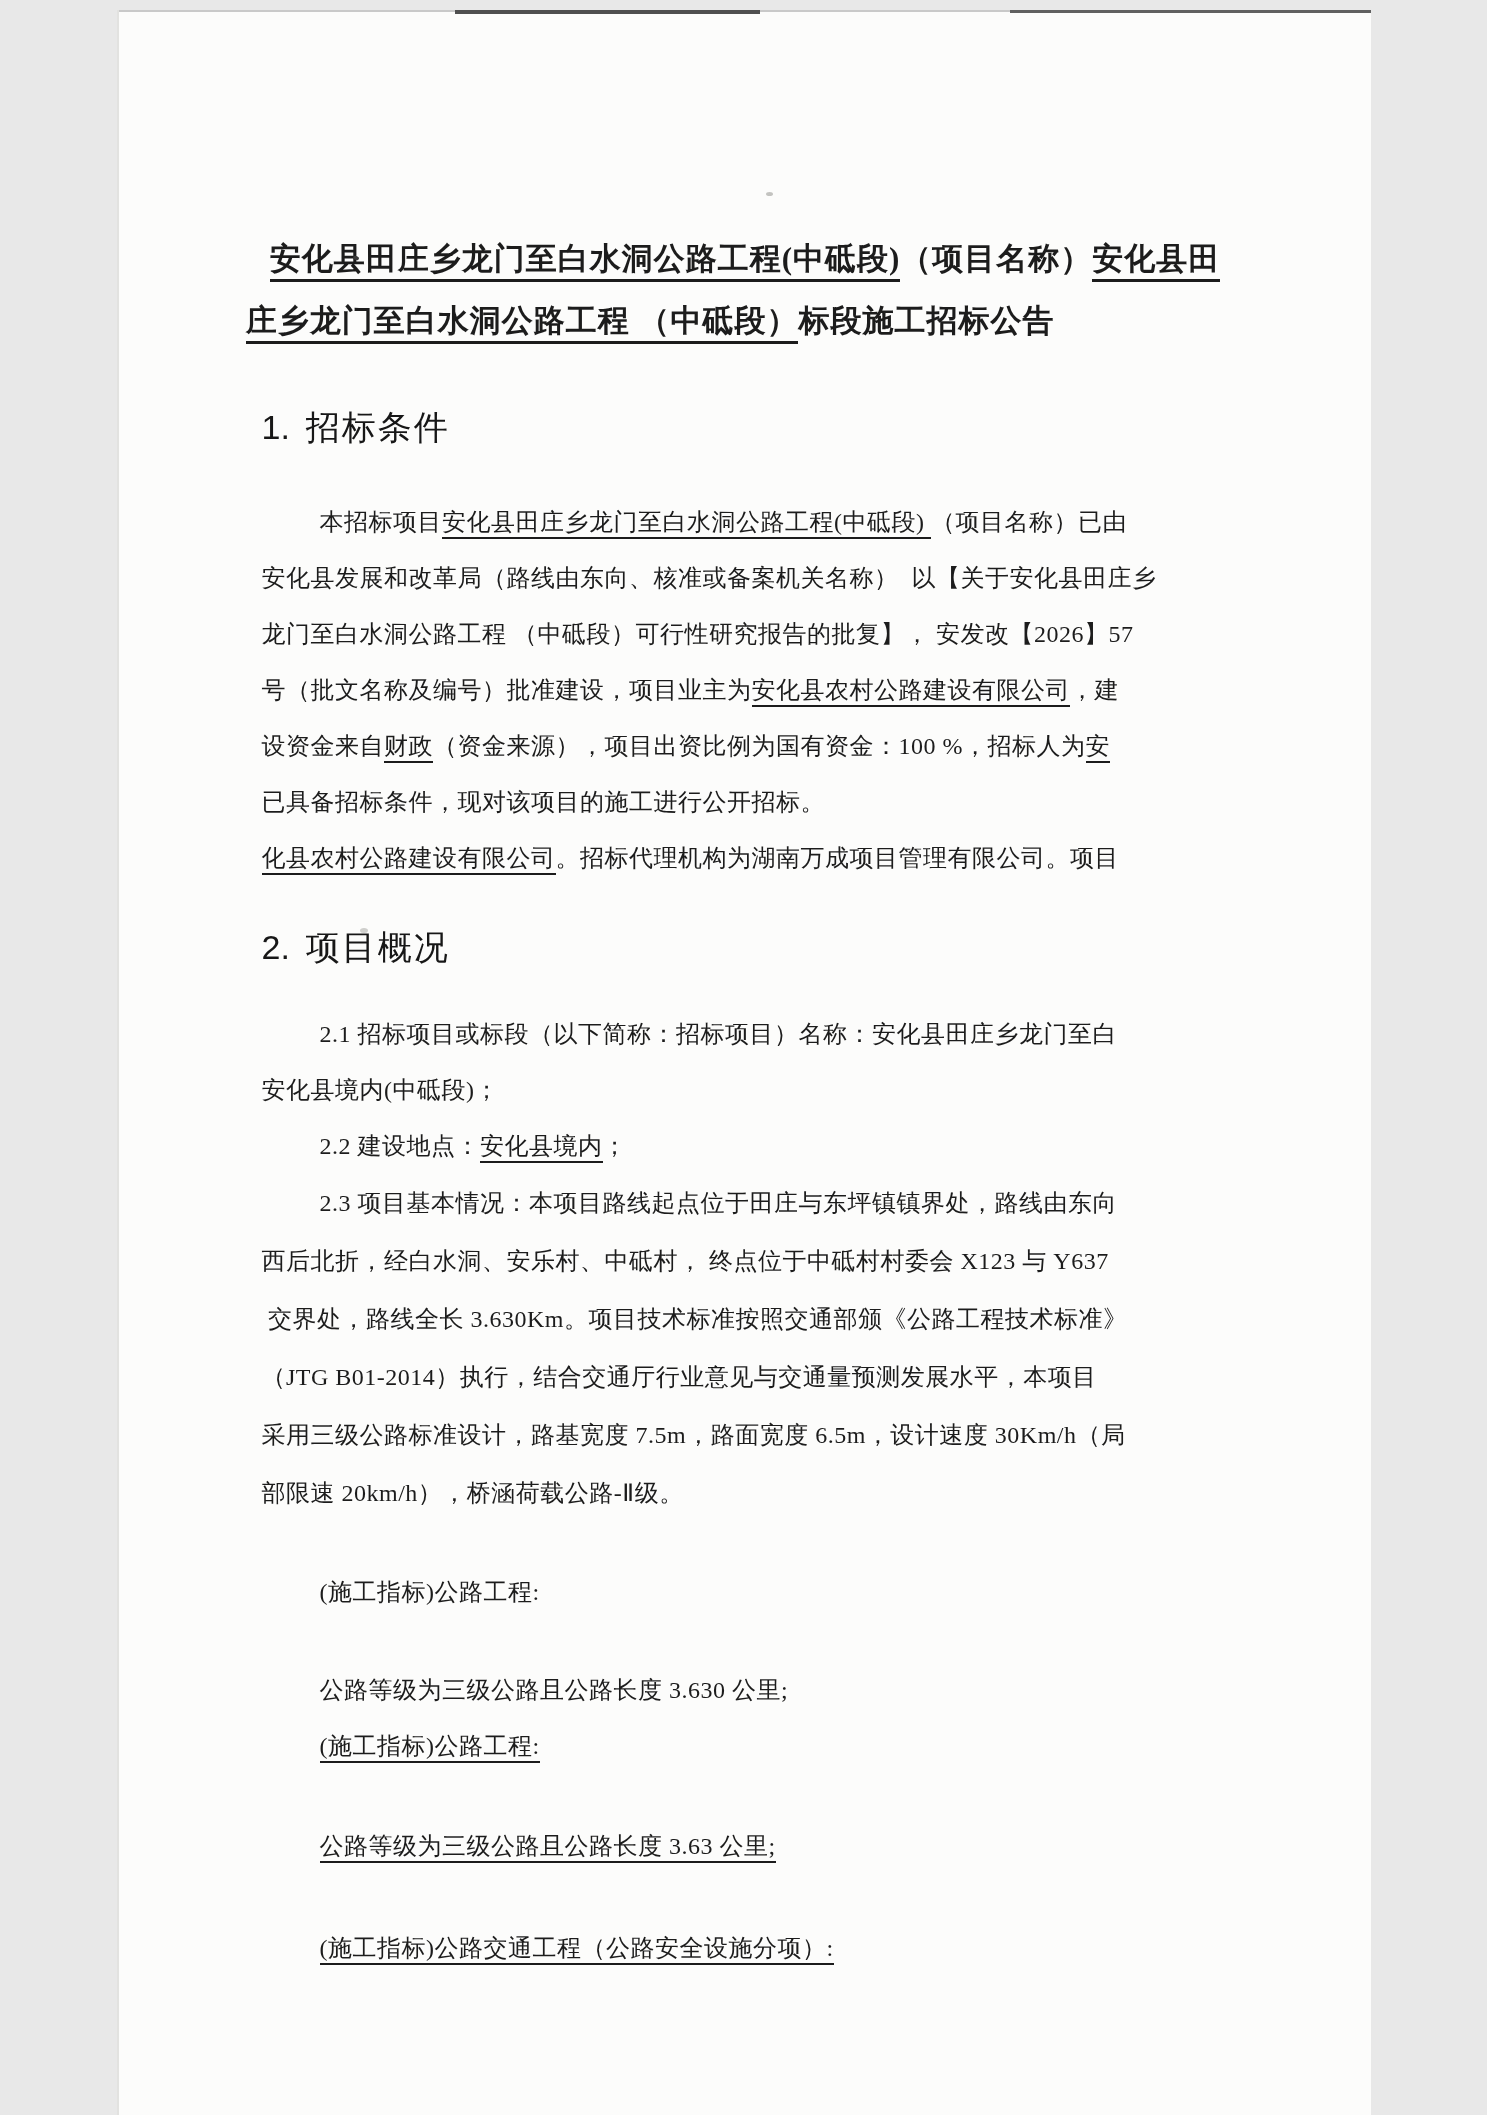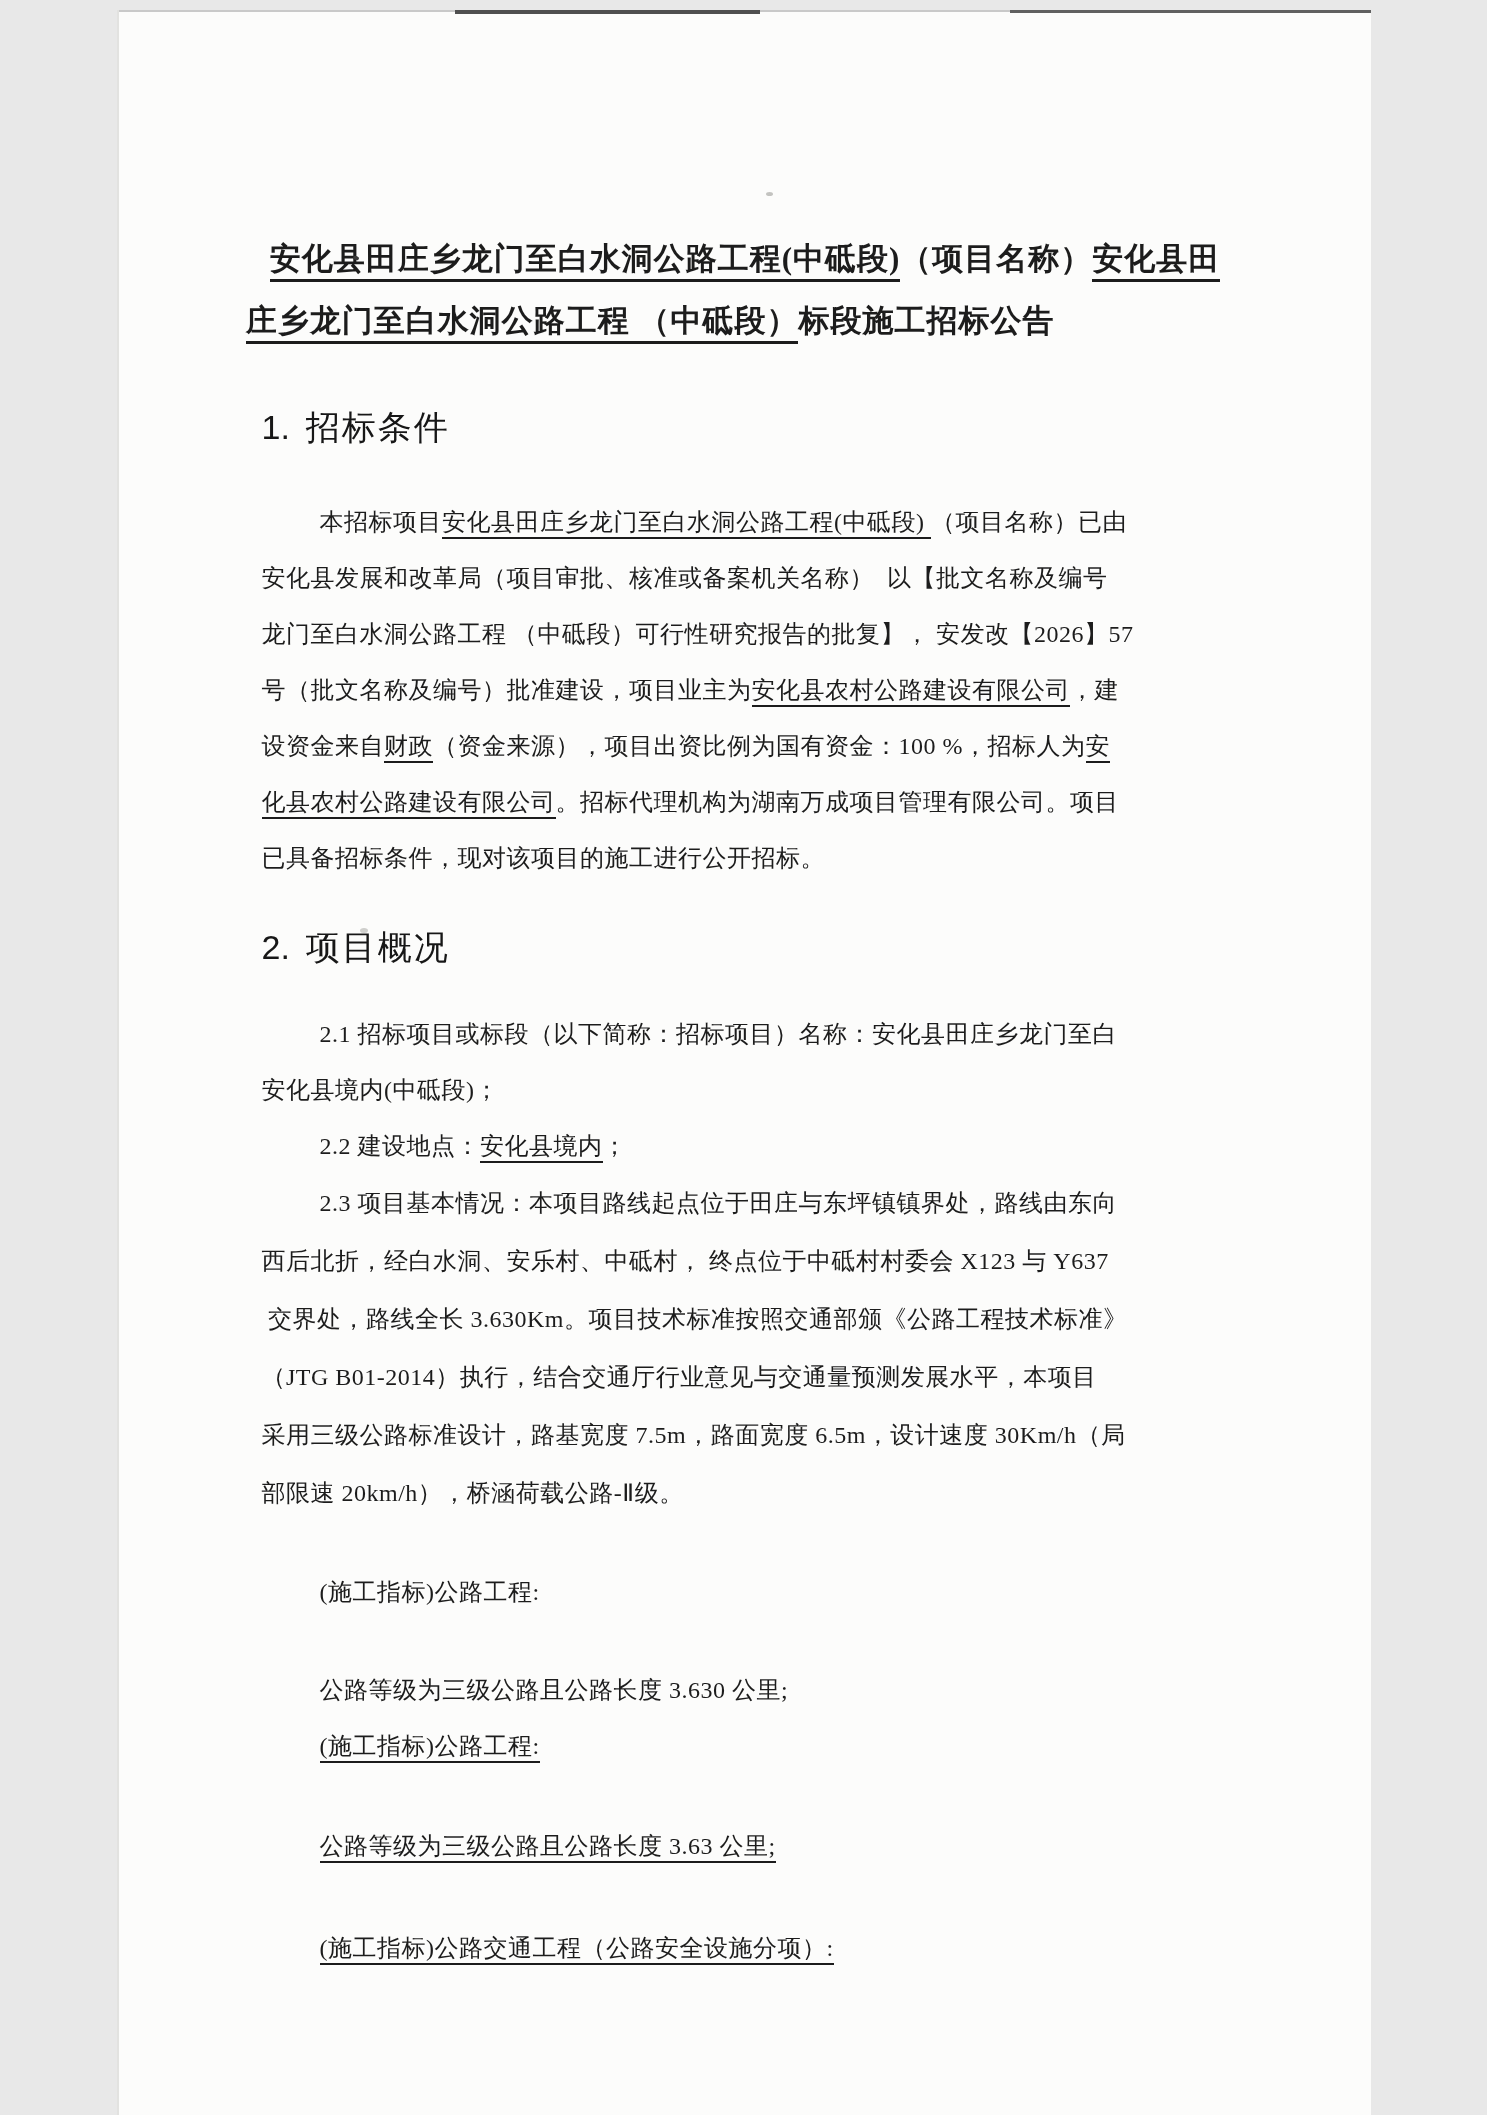--- a/index.html
+++ b/index.html
@@ -88,26 +88,26 @@
       <div class="line title-line-1"><span class="u">安化县田庄乡龙门至白水洞公路工程(中砥段)</span><span>（项目名称）</span><span class="u">安化县田</span></div>
       <div class="line title-line-2"><span class="u">庄乡龙门至白水洞公路工程 （中砥段）</span><span>标段施工招标公告</span></div>
     </div>
 
     <div class="sec-heading sec-heading-1">
       <span class="num">1.</span><span>招标条件</span>
     </div>
 
     <div class="intro-block">
       <div class="body-line indent"><span>本招标项目</span><span class="u">安化县田庄乡龙门至白水洞公路工程(中砥段) </span><span>（项目名称）已由</span></div>
-      <div class="body-line"><span>安化县发展和改革局（项目审批、核准或备案机关名称）  以【批文名称及编号</span></div>
+      <div class="body-line"><span>安化县发展和改革局（路线由东向、核准或备案机关名称）  以【关于安化县田庄乡</span></div>
       <div class="body-line"><span>龙门至白水洞公路工程 （中砥段）可行性研究报告的批复】， 安发改【2026】57</span></div>
       <div class="body-line"><span>号（批文名称及编号）批准建设，项目业主为</span><span class="u">安化县农村公路建设有限公司</span><span>，建</span></div>
       <div class="body-line"><span>设资金来自</span><span class="u">财政</span><span>（资金来源），项目出资比例为国有资金：100 %，招标人为</span><span class="u">安</span></div>
+      <div class="body-line"><span>已具备招标条件，现对该项目的施工进行公开招标。</span></div>
       <div class="body-line"><span class="u">化县农村公路建设有限公司</span><span>。招标代理机构为湖南万成项目管理有限公司。项目</span></div>
-      <div class="body-line"><span>已具备招标条件，现对该项目的施工进行公开招标。</span></div>
     </div>
 
     <div class="sec-heading sec-heading-2">
       <span class="num">2.</span><span>项目概况</span>
     </div>
 
     <div class="items-block">
       <div class="item21">
         <div class="body-line indent"><span>2.1 招标项目或标段（以下简称：招标项目）名称：安化县田庄乡龙门至白</span></div>
         <div class="body-line"><span>安化县境内(中砥段)；</span></div>

